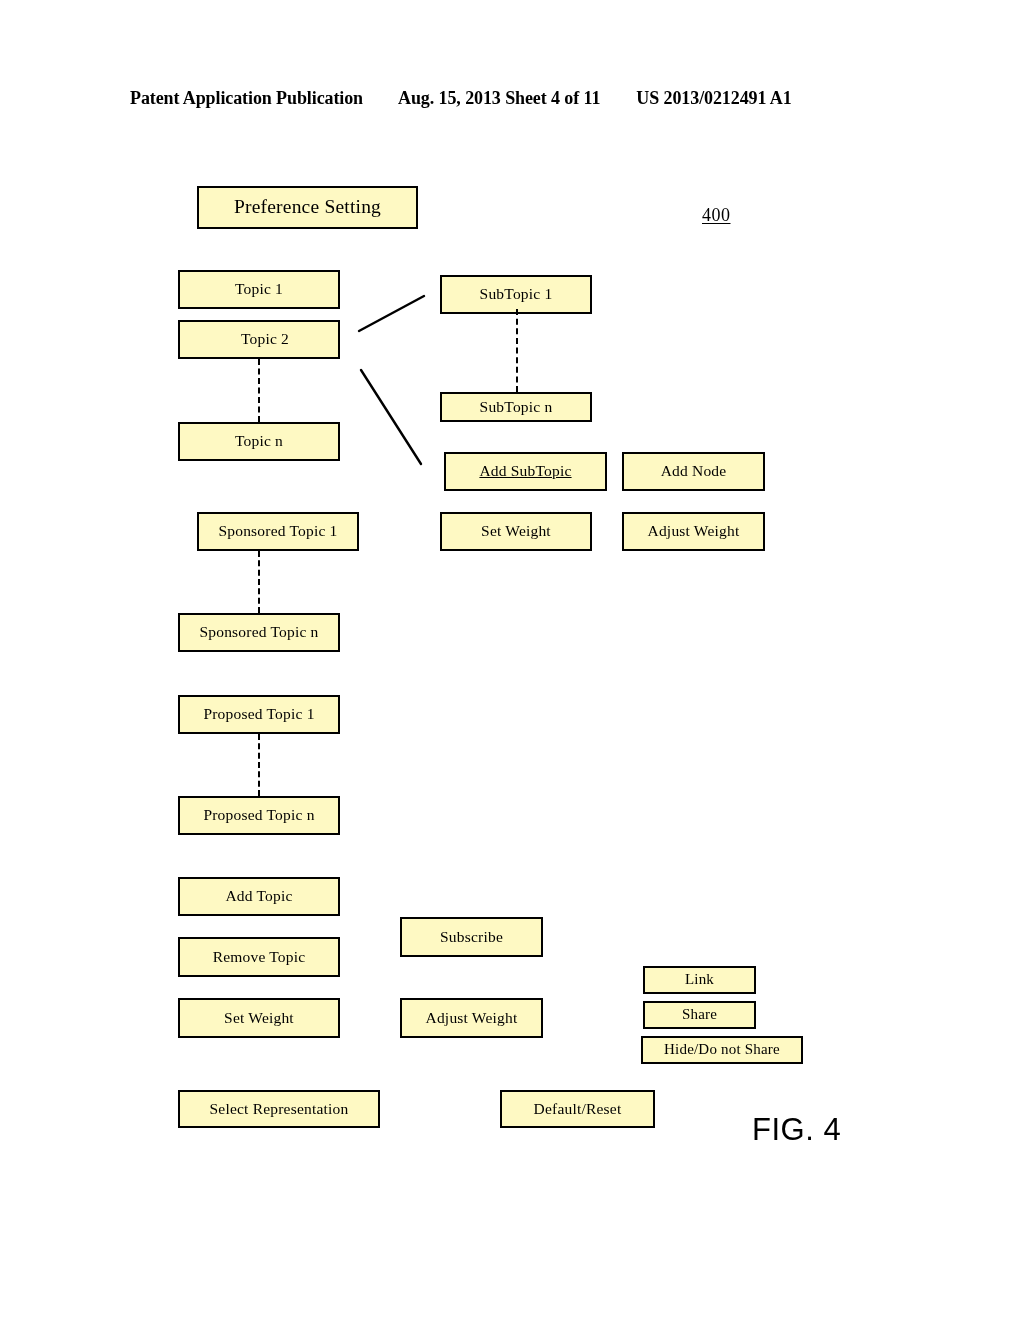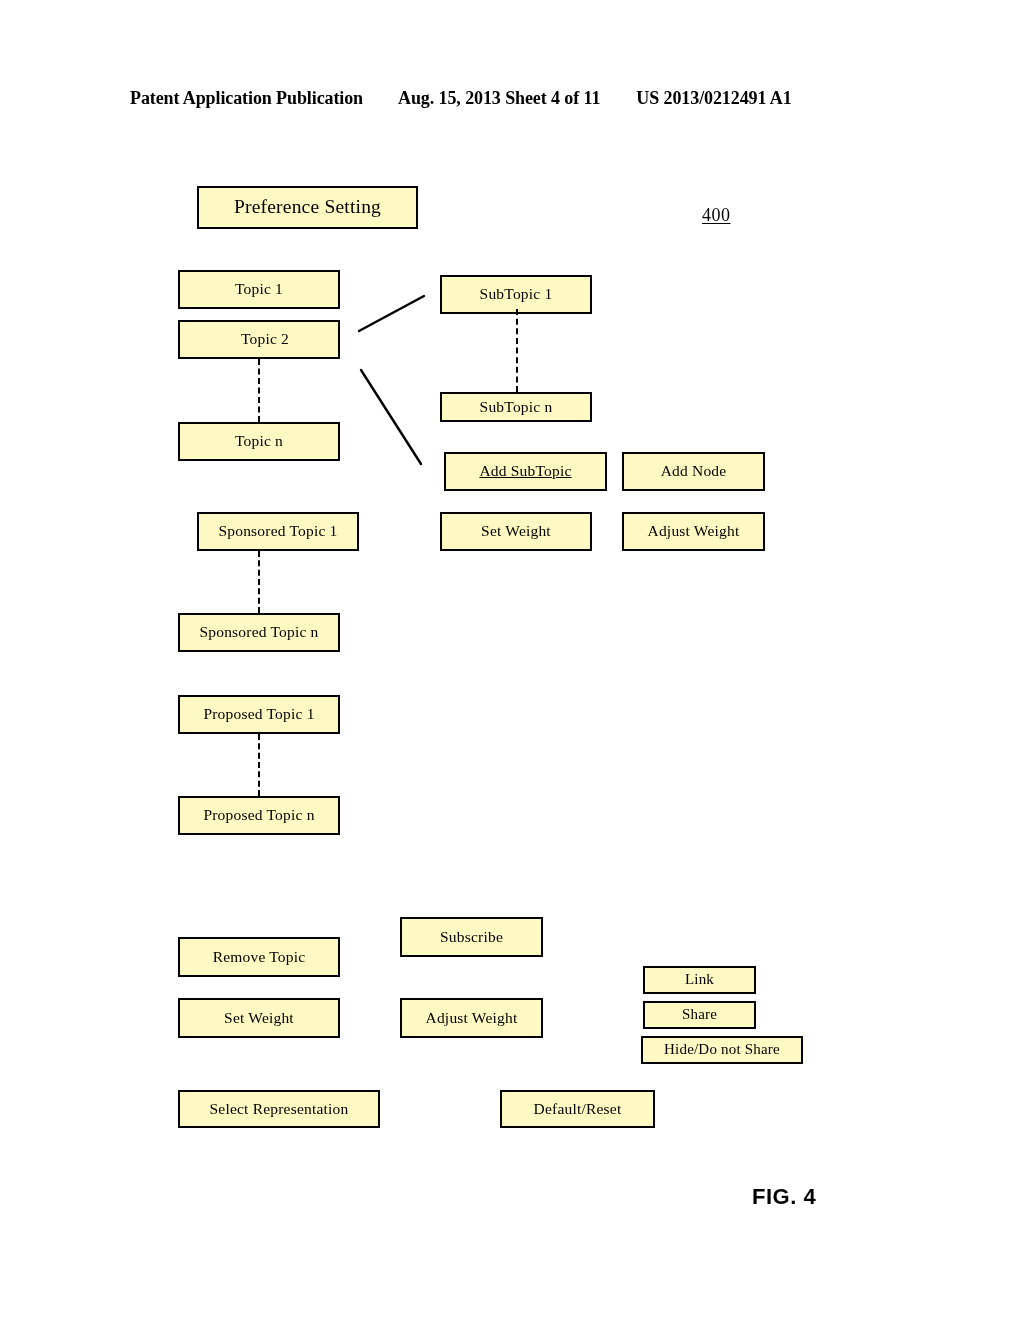--- a/index.html
+++ b/index.html
@@ -34,24 +34,24 @@
     align-items: baseline;
   }
   .pat-header .h-pub   { }
   .pat-header .h-date  { margin-left: 35px; }
   .pat-header .h-num   { margin-left: 36px; }
 
   
   .fig-label {
     position: absolute;
     left: 752px;
-    top: 1184px;
+    top: 1112px;
     font-family: "Liberation Sans", "DejaVu Sans", sans-serif;
-    font-weight: bold;
-    font-size: 22px;
+    font-weight: normal;
+    font-size: 31px;
     letter-spacing: 0.5px;
   }
 
   
   .ref-num {
     position: absolute;
     left: 702px;
     top: 205px;
     font-size: 18px;
     text-decoration: underline;
@@ -119,20 +119,21 @@
   <div class="node" style="left:178px; top:422px; width:162px; height:39px;">Topic n</div>
 
   <div class="node" style="left:178px; top:512px; width:162px; height:39px;margin-left:19px;">Sponsored Topic 1</div>
   <div class="dashed-v" style="left:258px; top:551px; height:62px;"></div>
   <div class="node" style="left:178px; top:613px; width:162px; height:39px;">Sponsored Topic n</div>
 
   <div class="node" style="left:178px; top:695px; width:162px; height:39px;">Proposed Topic 1</div>
   <div class="dashed-v" style="left:258px; top:734px; height:62px;"></div>
   <div class="node" style="left:178px; top:796px; width:162px; height:39px;">Proposed Topic n</div>
 
+  <div class="node" style="left:178px; top:877px; width:162px; height:39px;">Add Topic</div>
   <div class="node" style="left:178px; top:937px; width:162px; height:40px;">Remove Topic</div>
   <div class="node" style="left:178px; top:998px; width:162px; height:40px;">Set Weight</div>
 
   <div class="node" style="left:440px; top:275px; width:152px; height:39px;text-align:right;">SubTopic 1</div>
   <div class="dashed-v" style="left:516px; top:309px; height:83px;"></div>
   <div class="node" style="left:440px; top:392px; width:152px; height:30px;">SubTopic n</div>
 
   <div class="node" style="left:444px; top:452px; width:163px; height:39px;text-decoration:underline;">Add SubTopic</div>
   <div class="node" style="left:440px; top:512px; width:152px; height:39px;">Set Weight</div>
 

